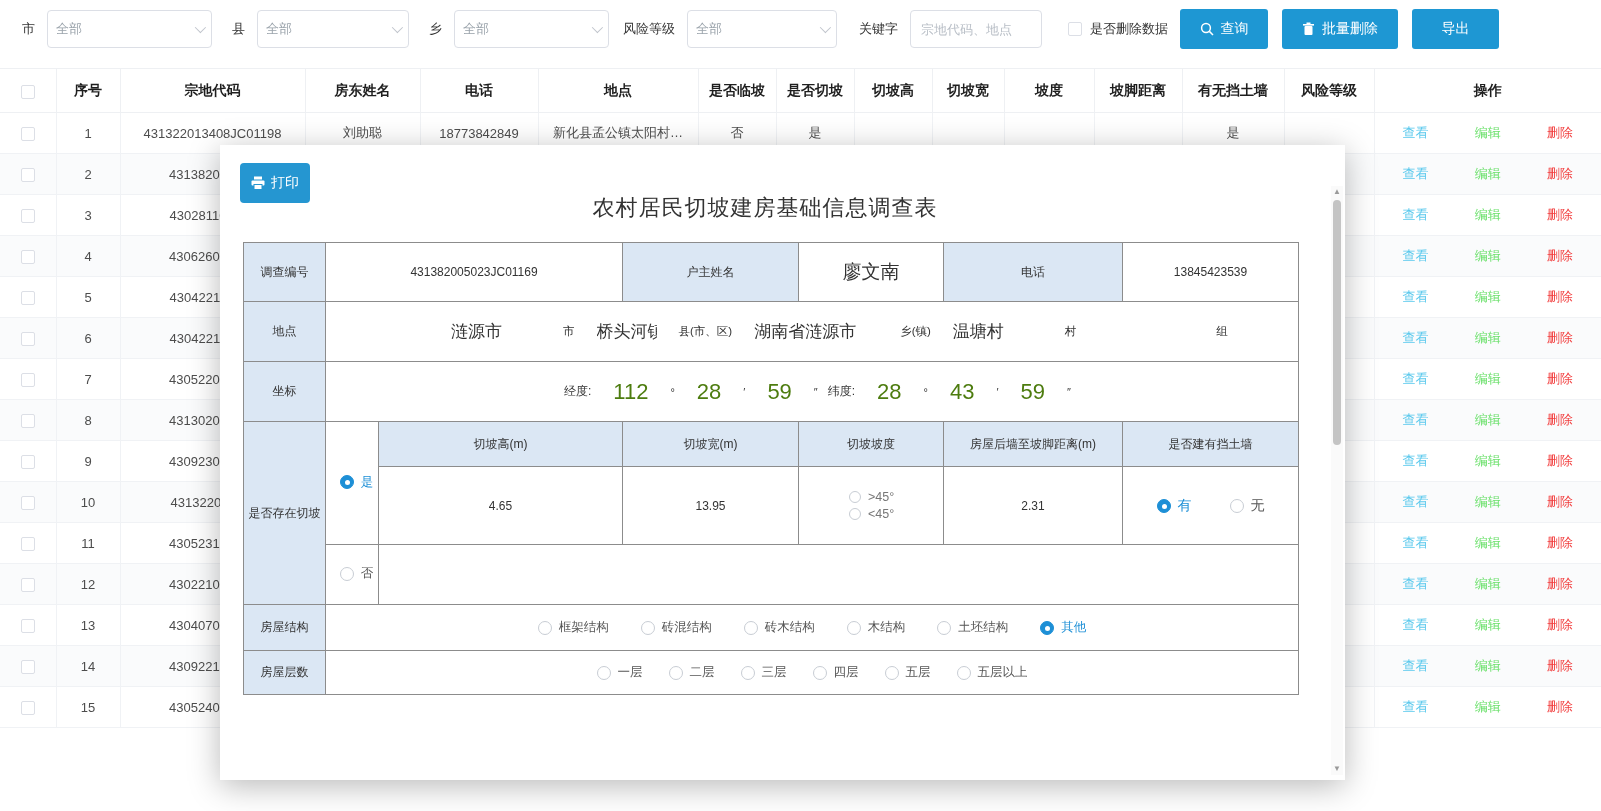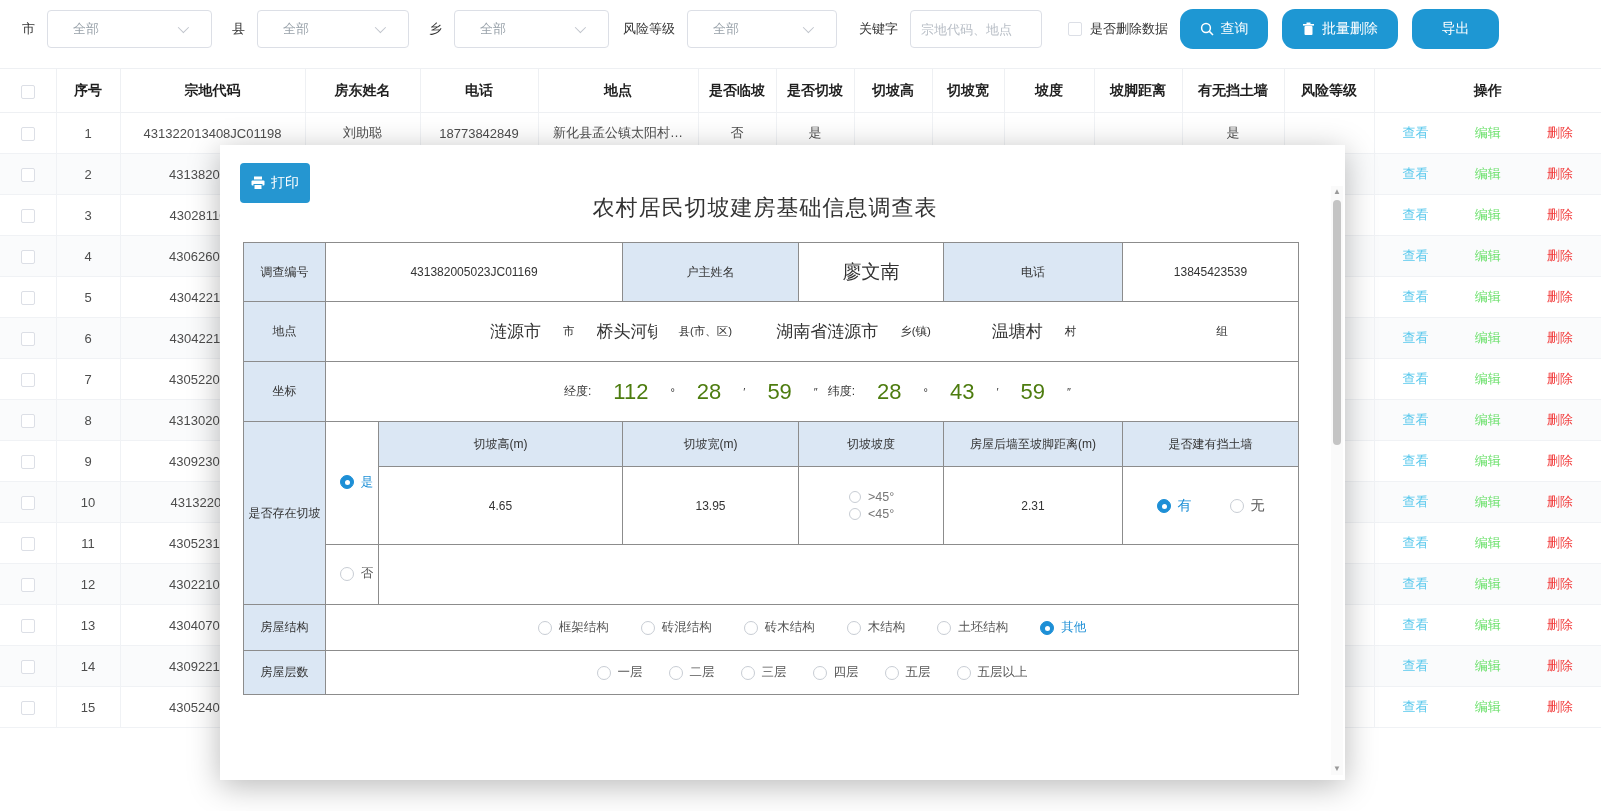--- a/index.html
+++ b/index.html
@@ -3,31 +3,31 @@
 <meta charset="utf-8">
 <style>
   * { box-sizing: border-box; margin: 0; padding: 0; }
   html,body { width:1601px; height:811px; overflow:hidden; background:#fff;
     font-family:"Liberation Sans","DejaVu Sans",sans-serif; }
 
   
   .filter-bar { display:flex; align-items:center; height:58px; padding-left:22px; }
   .flabel { font-size:13px; color:#333; margin-right:12px; white-space:nowrap; }
   .fselect { width:160px; height:38px; border:1px solid #dcdfe6; border-radius:4px;
-    display:flex; align-items:center; justify-content:space-between; padding:0 25px;
+    display:flex; align-items:center; justify-content:space-between; padding:0 8px;
     color:#9aa3ab; font-size:13px; margin-right:20px; background:#fff; cursor:pointer;font-family:Liberation Mono, monospace; }
   .chev { width:8px; height:8px; border-right:1.5px solid #c0c4cc; border-bottom:1.5px solid #c0c4cc;
     transform:rotate(45deg) translateY(-2px); }
   .kw-input { width:132px; height:38px; border:1px solid #dcdfe6; border-radius:4px;
     padding:0 10px; font-size:13px; color:#333; margin-right:26px; outline:none; }
   .kw-input::placeholder { color:#b8bec6; }
   .cbx { display:inline-block; width:14px; height:14px; border:1px solid #dcdfe6;
     border-radius:2px; background:#fff; vertical-align:middle; cursor:pointer; }
   .del-label { font-size:13px; color:#333; margin:0 12px 0 8px; white-space:nowrap;text-align:right; }
-  .btn { height:40px; border:none; border-radius:13px; background:#1e97d3; color:#fff;
+  .btn { height:40px; border:none; border-radius:3px; background:#1e97d3; color:#fff;
     font-size:14px; display:inline-flex; align-items:center; justify-content:center;
     gap:7px; cursor:pointer; margin-right:14px; font-family:inherit; }
   .btn-query { width:88px; } .btn-del { width:116px; } .btn-export { width:87px; }
 
   
   table.data-table { width:1601px; table-layout:fixed; border-collapse:collapse; margin-top:10px; }
   .data-table th { height:44px; font-size:14px; font-weight:bold; color:#1f1f1f;
     border:1px solid #eef0f3; border-left:none; background:#fff; }
   .data-table td { height:41px; font-size:13px; color:#4d4d4d; text-align:center;
     border:1px solid #f0f2f5; border-left:none; overflow:hidden; white-space:nowrap; }
@@ -65,21 +65,21 @@
 
   
   table.form-table { position:absolute; left:23px; top:97px; width:1055px;
     border-collapse:collapse; table-layout:fixed; }
   .form-table td { border:1px solid #8c8c8c; text-align:center; vertical-align:middle;
     font-size:12px; color:#333; overflow:hidden; }
   .fhd { background:#dbe7f4; font-size:12px; color:#333; }
   .big { font-size:20px; color:#1a1a1a; }
   .loc-row-cell { text-align:left; }
   .loc-flex { display:flex; align-items:center; padding-left:125px; gap:22px; white-space:nowrap; }
-  .loc-val { font-size:17px; color:#333; text-align:right; }
+  .loc-val { font-size:17px; color:#333; text-align:left; }
   .loc-lab { font-size:11.5px; color:#333; }
   .w90 { width:90px; } .w60 { width:60px; white-space:nowrap; overflow:hidden; } .w120 { width:124px; }
   .grp { margin-left:118px; }
   .coord-flex { display:flex; align-items:center; padding-left:238px; gap:22px; white-space:nowrap; }
   .cnum { font-size:22px; color:#4d7c0f; } .csym { font-size:11px; color:#333; }
   .clab { font-size:12px; color:#333; }
 
   .radio { display:inline-block; width:14px; height:14px; border:1px solid #c8cdd4;
     border-radius:50%; background:#fff; flex:0 0 auto; position:relative; }
   .radio.sm { width:12px; height:12px; }

